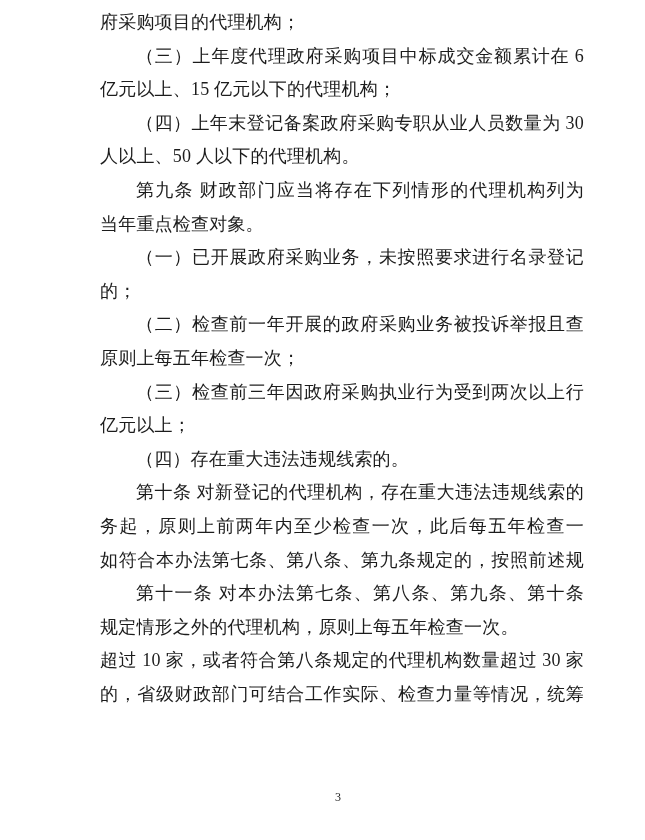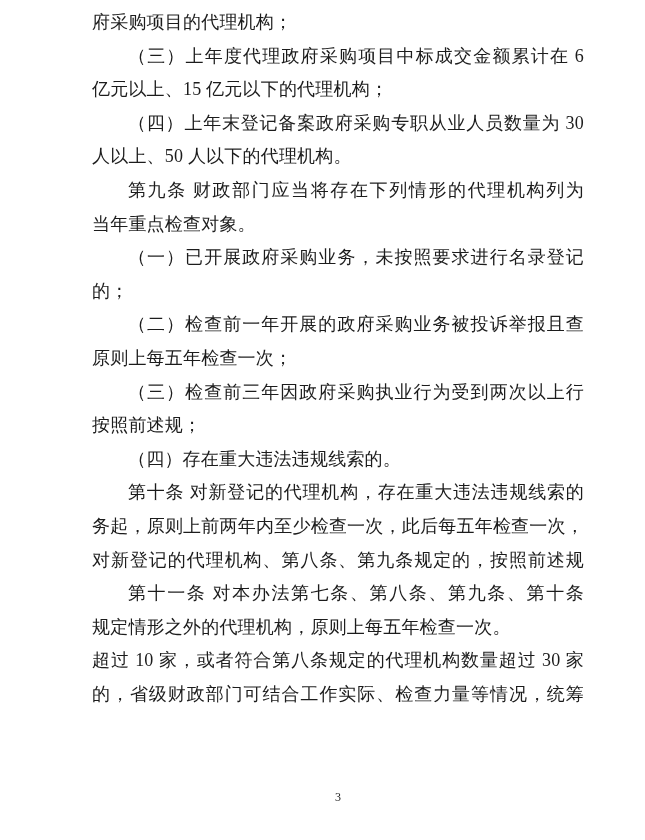--- a/index.html
+++ b/index.html
@@ -23,20 +23,21 @@
     top: 6px;
     width: 492px;
   }
   .line {
     font-size: 18px;
     line-height: 33.6px;
     height: 33.6px;
     overflow: hidden;
     white-space: nowrap;
     letter-spacing: 0.2px;
+    margin-left: 8px;
   }
   .line.fill {
     white-space: normal;
     text-align: justify;
     text-align-last: justify;
     text-justify: inter-character;
   }
   .line.ind {
     text-indent: 36px;
   }
@@ -61,24 +62,24 @@
     <div class="line">亿元以上、15 亿元以下的代理机构；</div>
     <div class="line ind fill">（四）上年末登记备案政府采购专职从业人员数量为 30</div>
     <div class="line">人以上、50 人以下的代理机构。</div>
     <div class="line ind fill">第九条 财政部门应当将存在下列情形的代理机构列为</div>
     <div class="line">当年重点检查对象。</div>
     <div class="line ind fill">（一）已开展政府采购业务，未按照要求进行名录登记</div>
     <div class="line">的；</div>
     <div class="line ind fill">（二）检查前一年开展的政府采购业务被投诉举报且查</div>
     <div class="line">原则上每五年检查一次；</div>
     <div class="line ind fill">（三）检查前三年因政府采购执业行为受到两次以上行</div>
-    <div class="line">按照前述规；</div>
+    <div class="line">亿元以上；</div>
     <div class="line ind">（四）存在重大违法违规线索的。</div>
     <div class="line ind fill">第十条 对新登记的代理机构，存在重大违法违规线索的</div>
     <div class="line fill">务起，原则上前两年内至少检查一次，此后每五年检查一次，</div>
-    <div class="line fill">对新登记的代理机构、第八条、第九条规定的，按照前述规</div>
+    <div class="line fill">如符合本办法第七条、第八条、第九条规定的，按照前述规</div>
     <div class="line ind fill">第十一条 对本办法第七条、第八条、第九条、第十条</div>
     <div class="line">规定情形之外的代理机构，原则上每五年检查一次。</div>
     <div class="line fill">超过 10 家，或者符合第八条规定的代理机构数量超过 30 家</div>
     <div class="line fill">的，省级财政部门可结合工作实际、检查力量等情况，统筹</div>
   </div>
   <div class="pagenum">3</div>
 </div>
 
 </body></html>

